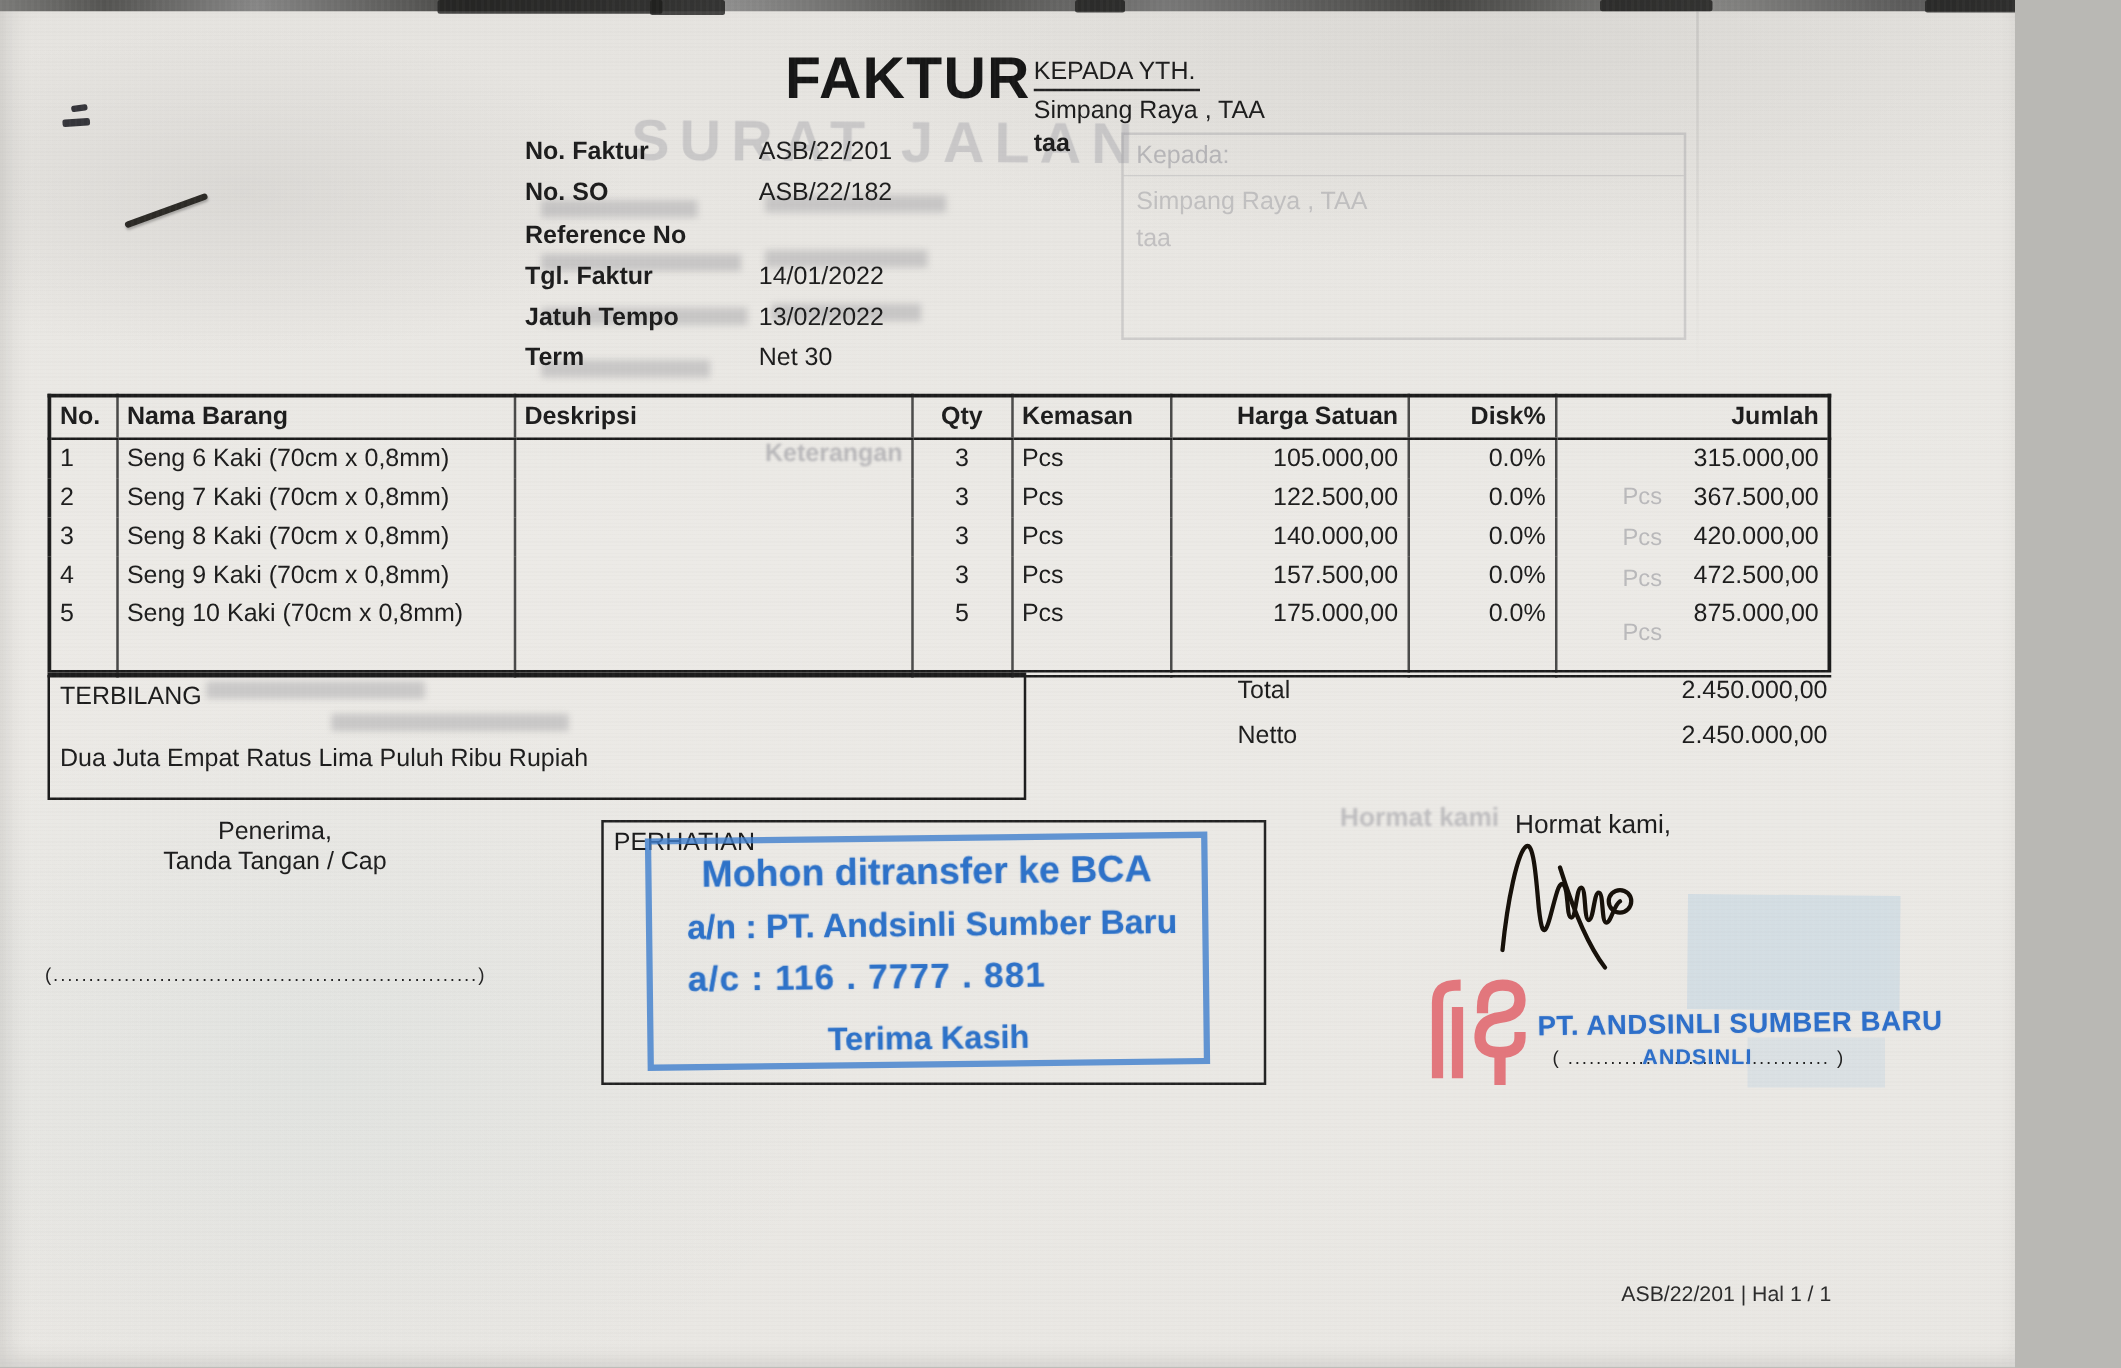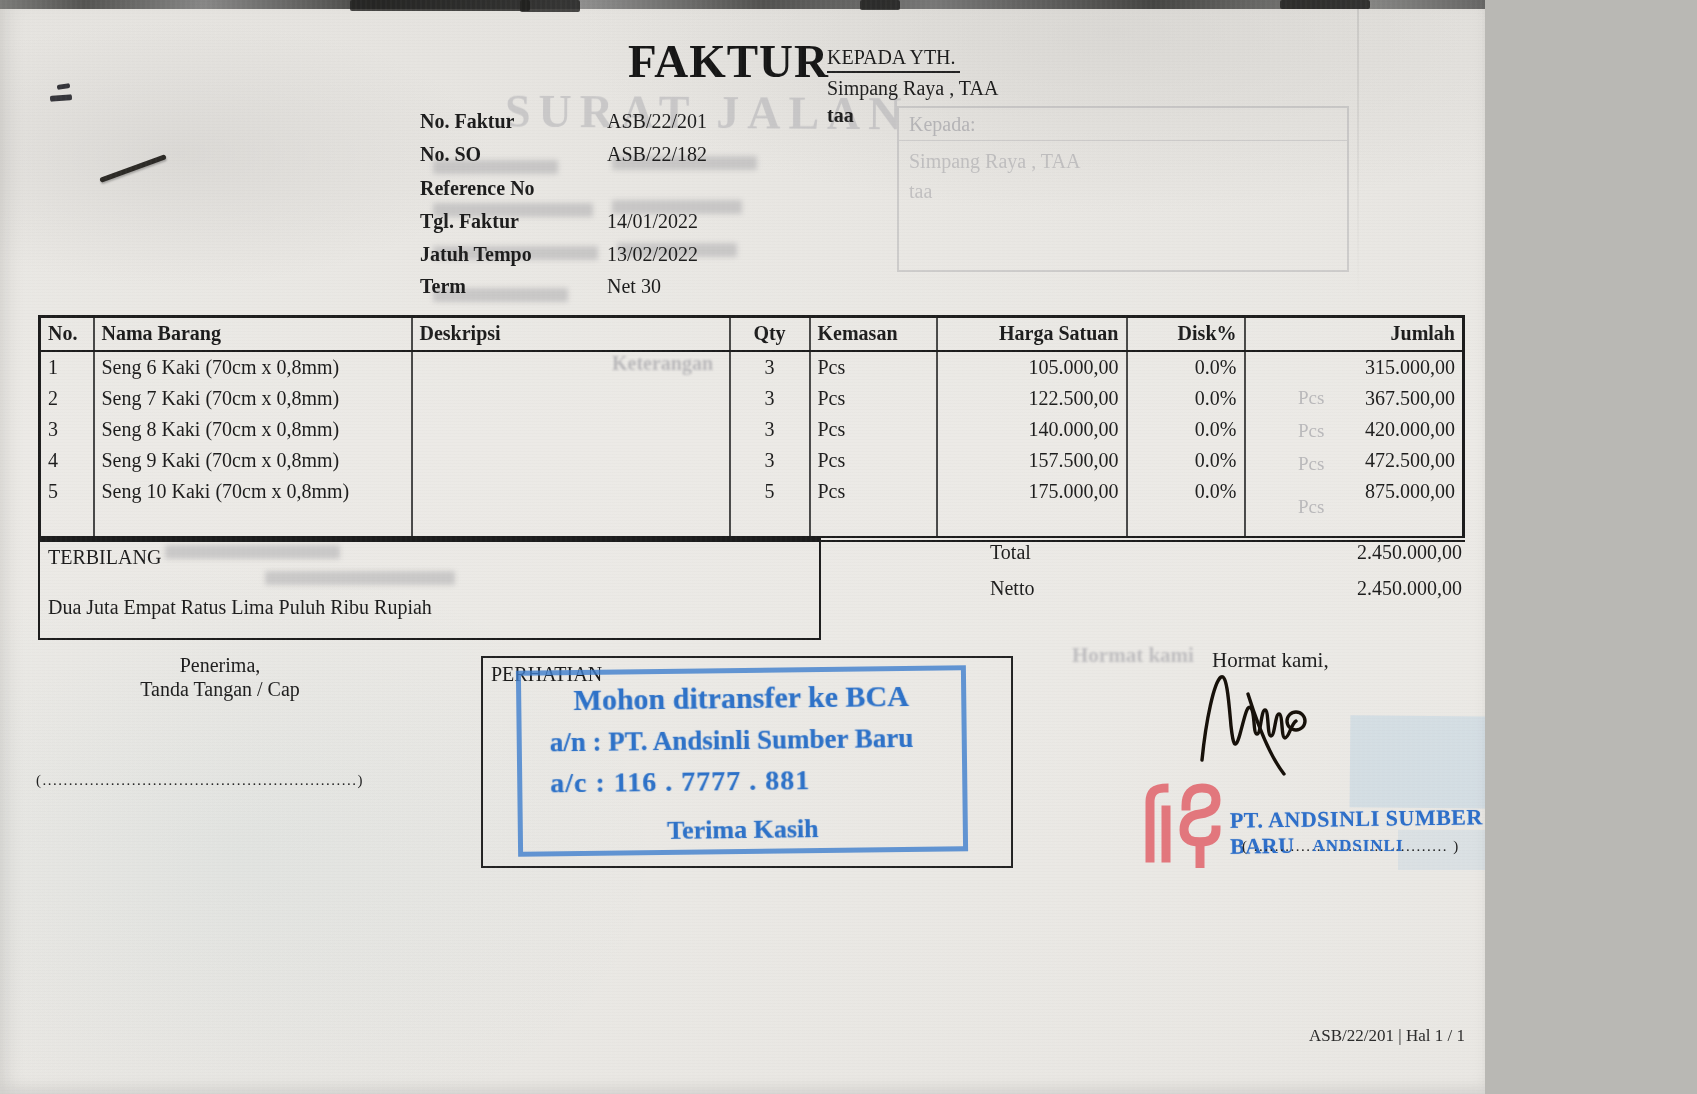--- a/index.html
+++ b/index.html
@@ -1,18 +1,18 @@
 <!DOCTYPE html>
 <html><head>
 <meta charset="utf-8">
 <style>
   html,body{margin:0;padding:0;background:#b9b8b4;}
   .page{
-    position:relative;width:1485px;height:1094px;overflow:hidden;
-    font-family:Liberation Serif, serif;color:#1c1c1c;
+    position:relative;width:1612px;height:1094px;overflow:hidden;
+    font-family:Liberation Sans, sans-serif;color:#1c1c1c;
     background:
       radial-gradient(900px 300px at 75% 3%, rgba(208,206,202,.55), transparent 60%),
       radial-gradient(520px 220px at 12% 14%, rgba(203,201,198,.45), transparent 60%),
       radial-gradient(600px 420px at 16% 78%, rgba(120,165,175,.08), transparent 70%),
       linear-gradient(180deg,#e5e3df,#eceae6 40%,#e9e7e3);
     box-shadow:inset 10px 0 18px rgba(0,0,0,.06), inset 0 -8px 14px rgba(0,0,0,.05);
   }
   .page::after{
     content:"";position:absolute;inset:0;pointer-events:none;
     background-image:

